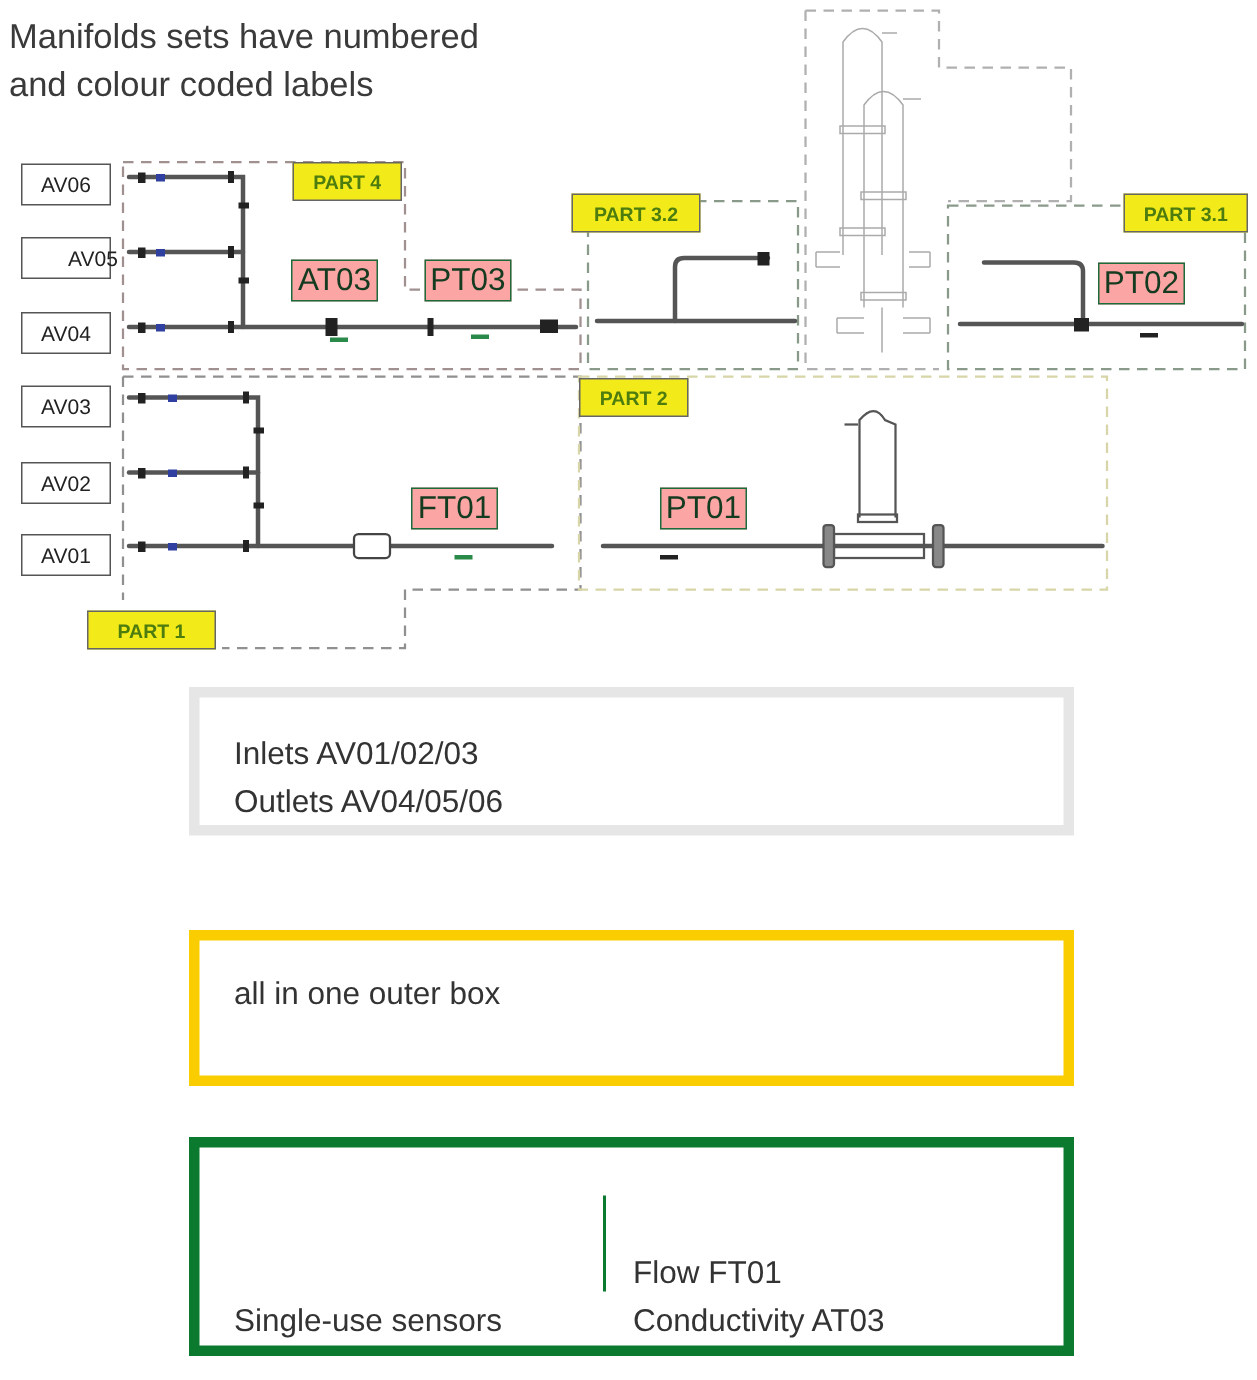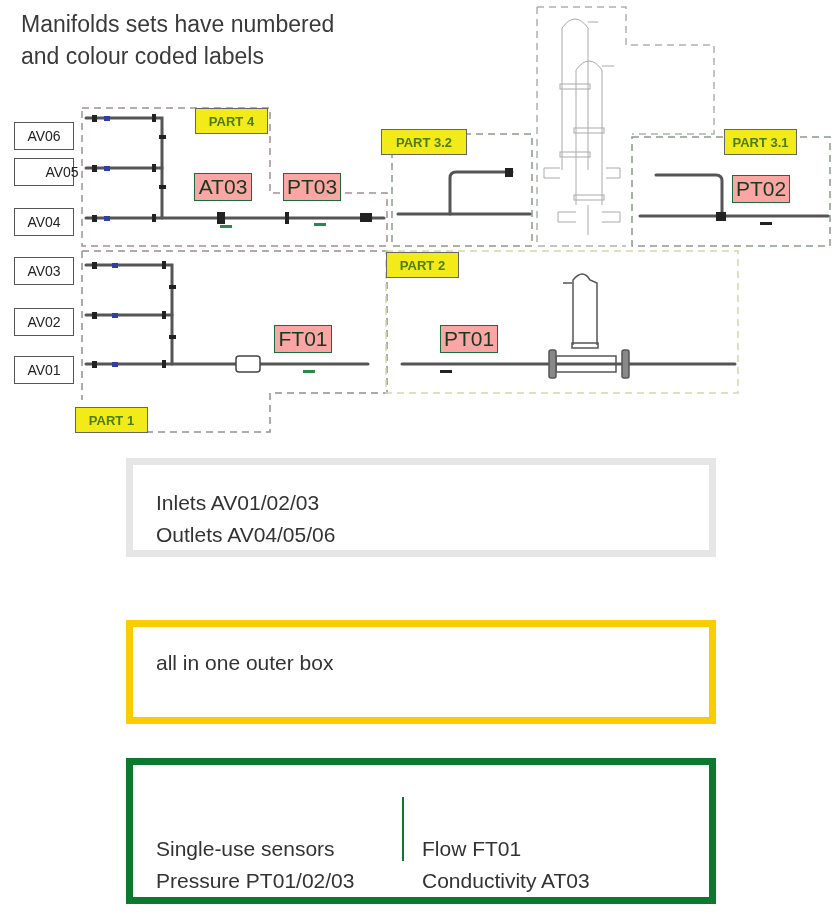--- a/index.html
+++ b/index.html
@@ -1,18 +1,18 @@
 <!DOCTYPE html>
 <html><head>
 <meta charset="utf-8">
 <style>
   html,body{margin:0;padding:0;background:#fff;}
   body{width:838px;height:920px;position:relative;overflow:hidden;font-family:"Liberation Sans",sans-serif;color:#333;}
   .title{position:absolute;left:6px;top:8px;font-size:23px;line-height:32px;color:#3a3a3a;font-weight:normal;}
-  .title div{white-space:nowrap;margin-left:15px;}
+  .title div{white-space:nowrap;}
   svg.diagram{position:absolute;left:0;top:0;}
   .av{position:absolute;left:14px;width:60px;height:28px;border:1.5px solid #555;background:#fff;font-size:14px;font-weight:normal;display:flex;align-items:center;justify-content:center;color:#222;box-sizing:border-box;}
   .part{position:absolute;height:26px;background:#f2ea19;border:1.5px solid #666;box-sizing:border-box;font-size:13px;font-weight:bold;display:flex;align-items:center;justify-content:center;color:#4d7c0f;}
   .sensor{position:absolute;height:28px;background:#fca5a5;border:1.5px solid #1c6b3a;box-sizing:border-box;font-size:21px;color:#143a1f;display:flex;align-items:center;justify-content:center;}
   .info{position:absolute;left:126px;width:590px;box-sizing:border-box;font-size:21px;line-height:32px;color:#333;}
   .info .line{white-space:nowrap;}
   .box-grey{top:458px;height:99px;border:7px solid #e6e6e6;padding:22px 0 0 23px;}
   .box-yellow{top:620px;height:104px;border:7px solid #f9cd00;padding:20px 0 0 23px;}
   .box-green{top:758px;height:146px;border:7px solid #0b7a2e;padding:28px 0 0 23px;display:flex;}
   .col{display:flex;flex-direction:column;justify-content:flex-end;}
@@ -119,51 +119,50 @@
   <g fill="none" stroke="#555" stroke-width="1.5">
     <path d="M573 345 V280 Q583 268 590 280 L597 283 V345"></path>
     <rect x="572" y="343" width="26" height="5"></rect>
     <rect x="556" y="356" width="60" height="16"></rect>
     <rect x="549" y="350" width="7" height="28" rx="2" fill="#888"></rect>
     <rect x="622" y="350" width="7" height="28" rx="2" fill="#888"></rect>
     <path d="M563 283 H572"></path>
   </g>
 </svg>
 
-<div class="av" style="top:122px;">AV06</div>
+<div class="av" style="top:109px;">AV06</div>
 <div class="av" style="top:158px;padding-left:36px;">AV05</div>
 <div class="av" style="top:208px;">AV04</div>
 <div class="av" style="top:257px;">AV03</div>
 <div class="av" style="top:308px;">AV02</div>
 <div class="av" style="top:356px;">AV01</div>
 
 <div class="part" style="left:195px;top:108px;width:73px;">PART 4</div>
 <div class="part" style="left:381px;top:129px;width:86px;">PART 3.2</div>
-<div class="part" style="left:724px;top:129px;width:73px;">PART 3.1</div>
+<div class="part" style="left:749px;top:129px;width:83px;">PART 3.1</div>
 <div class="part" style="left:386px;top:252px;width:73px;">PART 2</div>
-<div class="part" style="left:75px;top:407px;width:73px;">PART 1</div>
+<div class="part" style="left:58px;top:407px;width:86px;">PART 1</div>
 
 <div class="sensor" style="left:194px;top:173px;width:58px;">AT03</div>
 <div class="sensor" style="left:283px;top:173px;width:58px;">PT03</div>
 <div class="sensor" style="left:732px;top:175px;width:58px;">PT02</div>
 <div class="sensor" style="left:440px;top:325px;width:58px;text-align:right;">PT01</div>
 <div class="sensor" style="left:274px;top:325px;width:58px;">FT01</div>
 
 <div class="info box-grey">
   <div class="line">Inlets AV01/02/03</div>
   <div class="line">Outlets AV04/05/06</div>
 </div>
 
 <div class="info box-yellow">
   <div class="line">all in one outer box</div>
 </div>
 
 <div class="info box-green">
   <div class="col col-left">
     <div class="line">Single-use sensors</div>
-    <div class="line">Pressure PT01/02/03</div>
   </div>
   <div class="divider"></div>
   <div class="col">
     <div class="line">Flow FT01</div>
     <div class="line">Conductivity AT03</div>
   </div>
 </div>
 
 </body></html>

